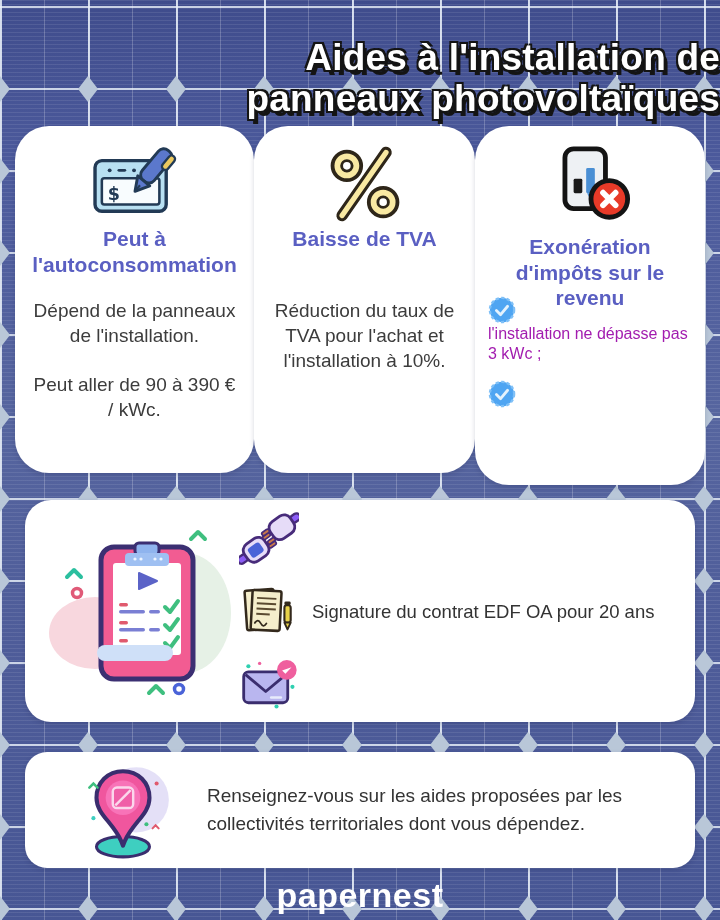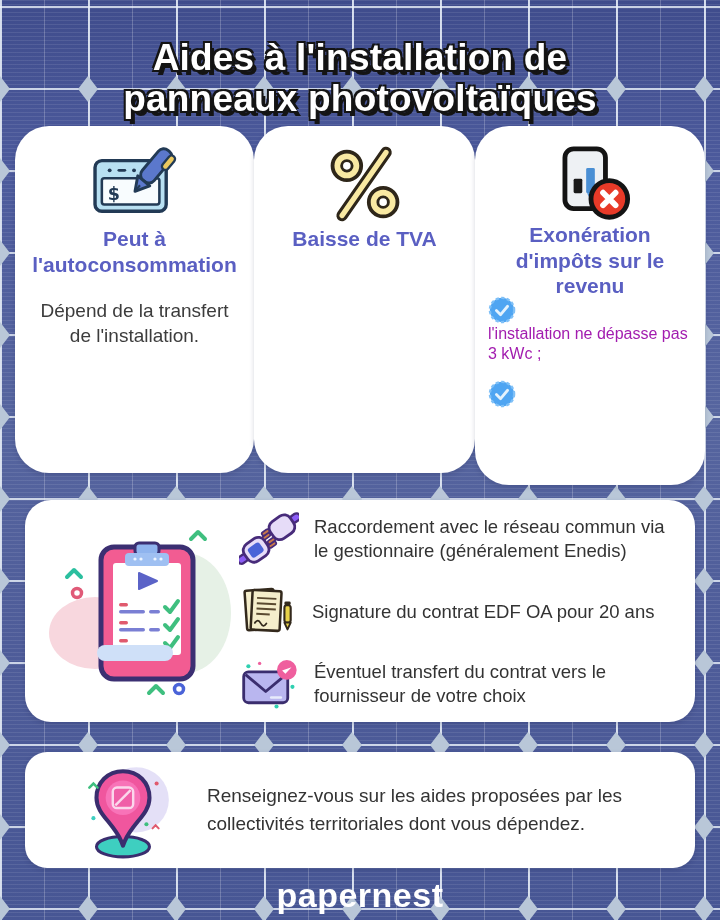--- a/index.html
+++ b/index.html
@@ -17,35 +17,35 @@
       repeating-linear-gradient(180deg, rgba(235,242,250,.8) 0 2px, rgba(0,0,0,0) 2px 82px),
       repeating-linear-gradient(180deg, rgba(255,255,255,.09) 0 1px, rgba(0,0,0,0) 1px 4px);
     background-position:0 0,0 0,0 6px,0 0;
   }
   .diamond{
     position:absolute;width:20px;height:26px;background:#b9c7d8;
     clip-path:polygon(50% 0,100% 50%,50% 100%,0 50%);
   }
   
   .main-title{
-    position:absolute;top:12px;left:0;right:0;z-index:2;text-align:center;
+    position:absolute;top:12px;left:0;right:0;z-index:2;text-align:right;
     color:#fff;font-weight:800;font-size:37px;line-height:1.12;letter-spacing:.2px;
     text-shadow:-2px -2px 0 #141414,2px -2px 0 #141414,-2px 2px 0 #141414,2px 2px 0 #141414,4px 5px 0 #141414;
   }
   
   .card{position:absolute;background:#fff;z-index:1;box-shadow:0 2px 5px rgba(20,28,70,.18);}
   .card-1{left:15px;top:126px;width:239px;height:347px;border-radius:34px;}
   .card-2{left:254px;top:126px;width:221px;height:347px;border-radius:34px;}
   .card-3{left:475px;top:126px;width:230px;height:359px;border-radius:34px;}
   .card-icon{position:absolute;top:18px;left:0;right:0;height:80px;display:flex;justify-content:center;align-items:center;}
   .card-title{
     position:absolute;top:100px;left:6px;right:6px;text-align:center;
     color:#5a5fc2;font-weight:800;font-size:21px;line-height:1.22;
   }
-  .card-3 .card-title{max-width:180px;margin:0 auto;left:0;right:0;top:96px;}
+  .card-3 .card-title{max-width:180px;margin:12px auto;left:0;right:0;top:96px;}
   .card-body{position:absolute;top:172px;left:14px;right:14px;text-align:center;color:#3c3c3c;font-size:19px;line-height:1.32;}
   .card-body p{margin:0 0 24px 0;}
   .cond-list{position:absolute;top:168px;left:13px;right:8px;display:flex;flex-direction:column;gap:15px;}
   .cond-item{display:flex;align-items:flex-start;color:#a21caf;font-size:16px;line-height:1.22;text-align:left;flex-direction:column;}
   .cond-badge{flex:0 0 auto;margin-top:2px;}
   
   .card-steps{left:25px;top:500px;width:670px;height:222px;border-radius:26px;display:flex;align-items:center;}
   .steps-illustration{flex:0 0 auto;width:196px;height:200px;margin-left:18px;}
   .steps-list{flex:1;display:flex;flex-direction:column;gap:17px;padding:10px 18px 10px 0;}
   .step-item{display:flex;align-items:center;gap:15px;color:#333;font-size:18.5px;line-height:1.28;}
@@ -184,36 +184,40 @@
       <g transform="translate(68,26) rotate(40)">
         <rect x="-8" y="-26" width="16" height="40" rx="7" fill="#5b78cc" stroke="#223a55" stroke-width="3"></rect>
         <path d="M-8 14 L0 28 L8 14 Z" fill="#5b78cc" stroke="#223a55" stroke-width="3" stroke-linejoin="round"></path>
         <line x1="0" y1="20" x2="0" y2="28" stroke="#223a55" stroke-width="2.2"></line>
         <rect x="4" y="-25" width="7" height="17" rx="3.5" fill="#ecc95f" stroke="#223a55" stroke-width="2.4"></rect>
       </g>
     </svg>
   </div>
   <div class="card-title">Peut à l'autoconsommation</div>
   <div class="card-body">
-    <p>Dépend de la transfert de l'installation.</p>
+    <p>Dépend de la panneaux de l'installation.</p>
+    <p>Peut aller de 90 à 390 € / kWc.</p>
   </div>
 </section>
 
 <section class="card card-2">
   <div class="card-icon">
     <svg width="84" height="84" viewBox="0 0 88 88">
       <line x1="66" y1="11" x2="20" y2="77" stroke="#2e2619" stroke-width="12" stroke-linecap="round"></line>
       <line x1="66" y1="11" x2="20" y2="77" stroke="#f9e9a2" stroke-width="5.5" stroke-linecap="round"></line>
       <circle cx="25" cy="25" r="15" fill="#f9e9a2" stroke="#2e2619" stroke-width="4"></circle>
       <circle cx="25" cy="25" r="5.5" fill="#ffffff" stroke="#2e2619" stroke-width="3"></circle>
       <circle cx="63" cy="63" r="15" fill="#f9e9a2" stroke="#2e2619" stroke-width="4"></circle>
       <circle cx="63" cy="63" r="5.5" fill="#ffffff" stroke="#2e2619" stroke-width="3"></circle>
     </svg>
   </div>
   <div class="card-title">Baisse de TVA</div>
+  <div class="card-body">
+    <p>Réduction du taux de TVA pour l'achat et l'installation à 10%.</p>
+  </div>
 </section>
 
 <section class="card card-3">
   <div class="card-icon">
     <svg width="95" height="82" viewBox="0 0 95 85">
       <rect x="21" y="6" width="42" height="62" rx="9" fill="#eef1f4" stroke="#141414" stroke-width="5"></rect>
       <rect x="30" y="37" width="9" height="15" rx="1.5" fill="#1a1a1a"></rect>
       <rect x="43" y="26" width="9" height="26" rx="1.5" fill="#4a8fd4"></rect>
       <path d="M44 52 L52 52 L48 60 Z" fill="#4a8fd4"></path>
       <circle cx="67" cy="58" r="19" fill="#e83a28" stroke="#141414" stroke-width="5"></circle>
@@ -284,21 +288,20 @@
             <rect x="12" y="3.5" width="9" height="4" rx="2" fill="#c8784a" stroke="#472b7a" stroke-width="1.8"></rect>
           </g>
           <g transform="translate(45,18) rotate(145)">
             <rect x="-24" y="-4" width="12" height="8" rx="4" fill="#8b5cf6" stroke="#472b7a" stroke-width="2.5"></rect>
             <rect x="-14" y="-11" width="26" height="22" rx="8" fill="#e6dcf8" stroke="#472b7a" stroke-width="3"></rect>
             <rect x="12" y="-7.5" width="9" height="4" rx="2" fill="#c8784a" stroke="#472b7a" stroke-width="1.8"></rect>
             <rect x="12" y="3.5" width="9" height="4" rx="2" fill="#c8784a" stroke="#472b7a" stroke-width="1.8"></rect>
           </g>
         </svg>
       </span>
-      <span>Raccordement avec le réseau commun via le gestionnaire (généralement Enedis)</span>
     </div>
     <div class="step-item">
       <span class="step-icon">
         <svg width="58" height="56" viewBox="0 0 60 58">
           <g transform="rotate(-4 22 26)">
             <rect x="7" y="6" width="30" height="41" rx="2" fill="#f5eecb" stroke="#33291c" stroke-width="2.6"></rect>
           </g>
           <g transform="rotate(3 30 28)">
             <rect x="13" y="7" width="30" height="41" rx="2" fill="#f5eecb" stroke="#33291c" stroke-width="2.6"></rect>
             <line x1="18" y1="15" x2="38" y2="15" stroke="#5a4a30" stroke-width="2"></line>
@@ -325,21 +328,20 @@
           <path d="M7 18 L28.5 36 L50 18" fill="none" stroke="#3a2d6e" stroke-width="3" stroke-linejoin="round"></path>
           <rect x="33" y="41" width="13" height="2.6" rx="1.3" fill="#e8ecfc"></rect>
           <circle cx="51" cy="13" r="10.5" fill="#ef5f9e"></circle>
           <path d="M46 13.5 L56 10 L49.5 17 Z" fill="#ffffff"></path>
           <circle cx="10" cy="9" r="2.2" fill="#2fd0b0"></circle>
           <circle cx="57" cy="31" r="2.2" fill="#2fd0b0"></circle>
           <circle cx="40" cy="52" r="2.2" fill="#2fd0b0"></circle>
           <circle cx="22" cy="6" r="1.8" fill="#ef5f9e"></circle>
         </svg>
       </span>
-      <span>Éventuel transfert du contrat vers le fournisseur de votre choix</span>
     </div>
   </div>
 </section>
 
 <section class="card card-local">
   <div class="local-icon">
     <svg width="98" height="106" viewBox="0 0 96 104">
       <circle cx="60" cy="42" r="32" fill="#ddd8f5" opacity="0.8"></circle>
       <ellipse cx="47" cy="88" rx="26" ry="10" fill="#3ecfc0" stroke="#3a2d6e" stroke-width="3"></ellipse>
       <path d="M47 14 C32 14 21 25 21 40 C21 56 37 64 45 82 L47 87 L49 82 C57 64 73 56 73 40 C73 25 62 14 47 14 Z" fill="#f0569e" stroke="#3a2d6e" stroke-width="4" stroke-linejoin="round"></path>

